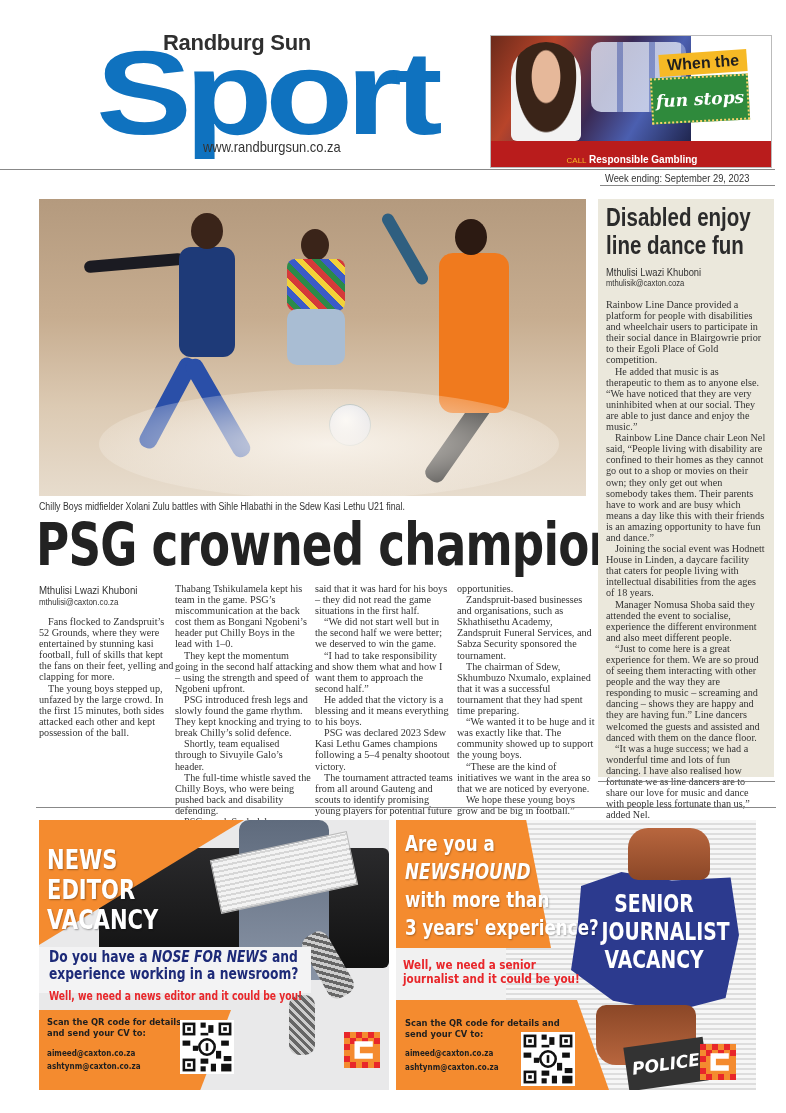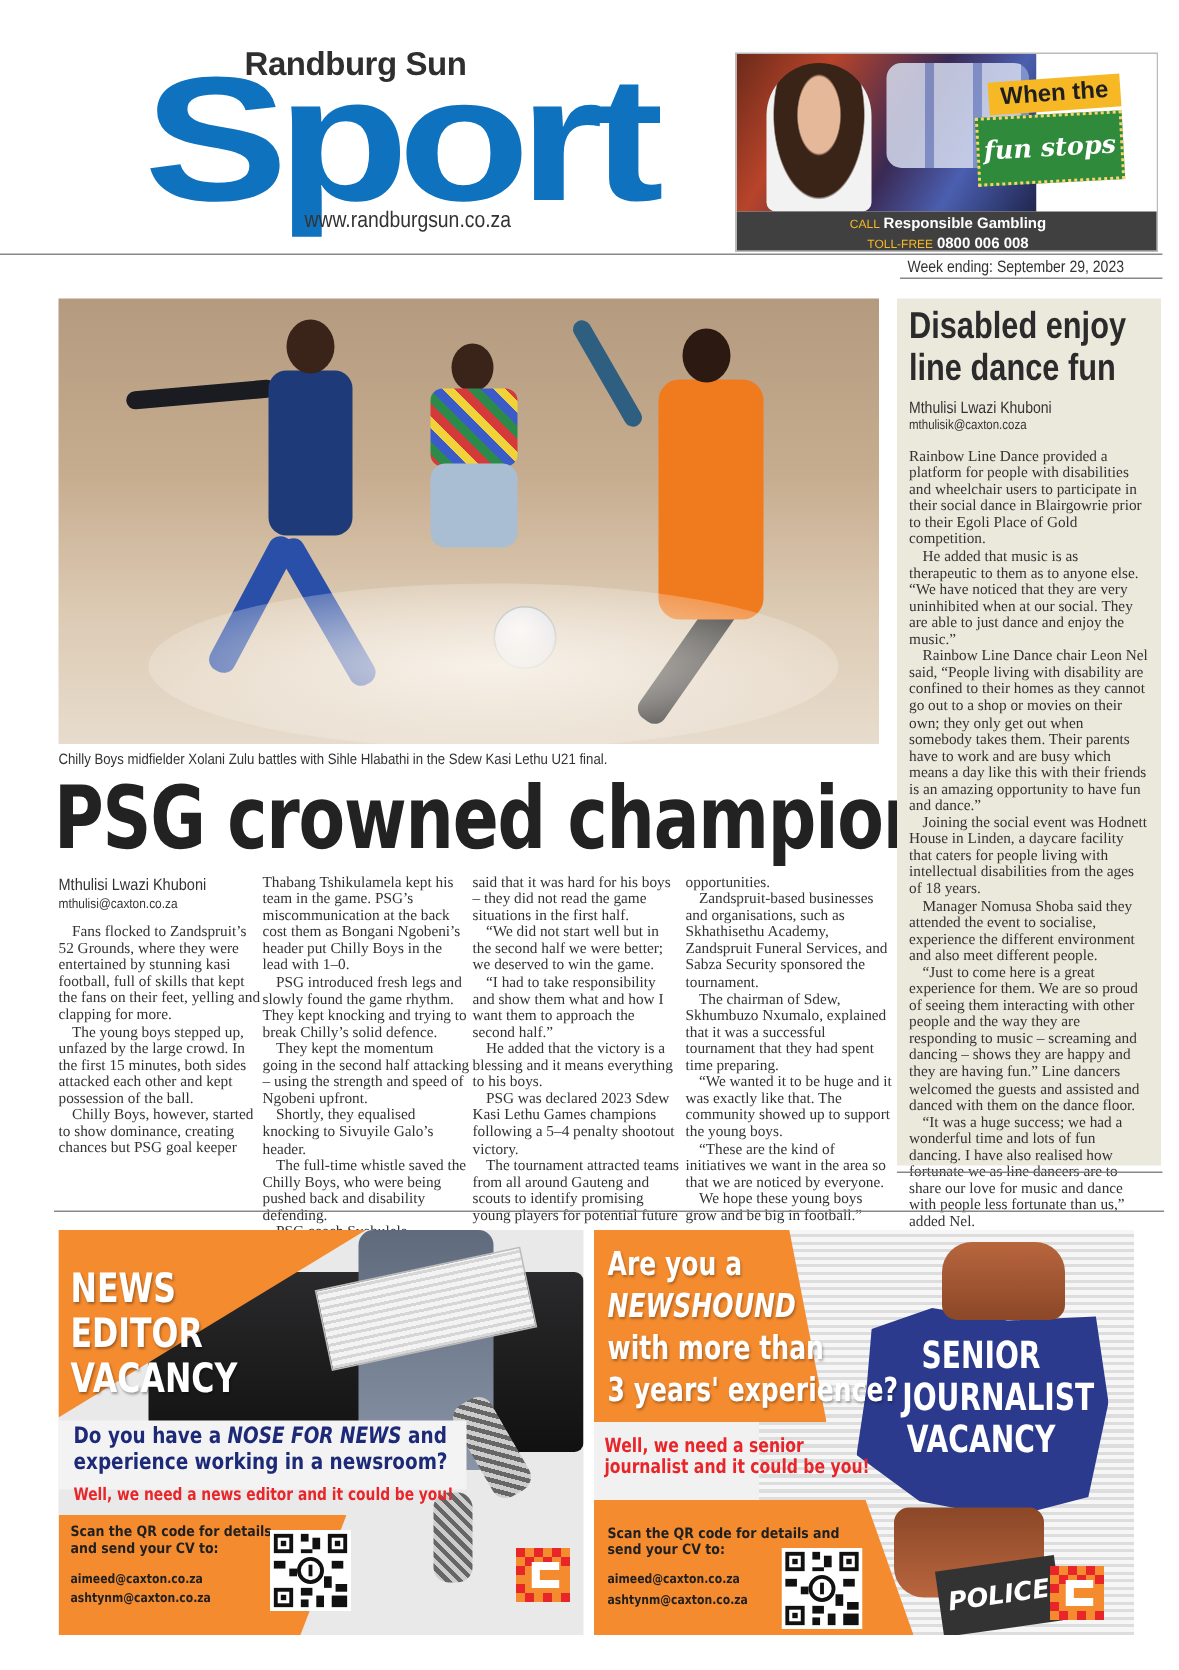--- a/index.html
+++ b/index.html
@@ -17,21 +17,21 @@
   .week-ending { position: absolute; left: 605px; top: 172px; font-family: "Liberation Sans", sans-serif; font-size: 11px; color: #333; transform: scaleX(0.85); transform-origin: left top; white-space: nowrap; }
 
   
   .gamble-ad { position: absolute; left: 490px; top: 35px; width: 282px; height: 133px; border: 1px solid #bbb; overflow: hidden; }
   .gamble-photo { position: absolute; left: 0; top: 0; width: 200px; height: 105px; background: linear-gradient(120deg, #6b2a1a 0%, #b8442a 25%, #3a2a55 55%, #4b5fb0 75%, #20264f 100%); }
   .gamble-woman { position: absolute; left: 20px; top: 6px; width: 70px; height: 99px; border-radius: 35px 35px 6px 6px; background: radial-gradient(ellipse at 50% 35%, #e6b89a 0 28%, #3a2418 30% 60%, #f2f2f2 62%); }
   .gamble-reels { position: absolute; left: 100px; top: 6px; width: 95px; height: 70px; border-radius: 10px; background: repeating-linear-gradient(90deg, #d6dcef 0 26px, #8a9ad0 26px 32px); opacity: 0.85; }
   .gamble-right { position: absolute; left: 200px; top: 0; width: 82px; height: 105px; background: #ffffff; }
   .when-the { position: absolute; left: 168px; top: 16px; background: #f6b925; color: #1f1f1f; font-family: "Liberation Sans", sans-serif; font-weight: bold; font-size: 16px; padding: 2px 8px; transform: rotate(-4deg); }
   .fun-stops { position: absolute; left: 160px; top: 40px; width: 98px; height: 46px; background: #2f8a3c; border: 2px dotted #f9d36b; color: #fff; font-family: "DejaVu Serif", serif; font-style: italic; font-weight: bold; font-size: 17px; display: flex; align-items: center; justify-content: center; transform: rotate(-3deg); }
-  .gamble-bar { position: absolute; left: 0; top: 105px; width: 282px; height: 28px; background: #404040; color: #fff; font-family: "Liberation Sans", sans-serif; font-size: 9px; text-align: center; line-height: 13px; padding-top: 2px; }
+  .gamble-bar { position: absolute; left: 0; top: 105px; width: 282px; height: 28px; background: #b91c1c; color: #fff; font-family: "Liberation Sans", sans-serif; font-size: 9px; text-align: center; line-height: 13px; padding-top: 12px; }
   .gamble-bar .lbl { color: #f6b925; font-size: 8px; }
   .gamble-bar b { font-size: 10px; }
 
   
   .main-photo { position: absolute; left: 39px; top: 199px; width: 547px; height: 297px; overflow: hidden;
     background: linear-gradient(180deg, #b49a7e 0%, #c7ad90 40%, #dccab3 70%, #e7dccd 100%); }
   .dust { position: absolute; left: 60px; top: 190px; width: 460px; height: 110px; border-radius: 50%; background: radial-gradient(ellipse, rgba(250,245,238,0.9), rgba(250,245,238,0)); }
   .player-blue { position: absolute; left: 130px; top: 14px; width: 70px; height: 250px; }
   .pb-head { position: absolute; left: 22px; top: 0; width: 32px; height: 36px; border-radius: 50%; background: #3a2419; }
   .pb-body { position: absolute; left: 10px; top: 34px; width: 56px; height: 110px; background: #1e3a78; border-radius: 12px; }
@@ -169,27 +169,26 @@
 <div class="caption">Chilly Boys midfielder Xolani Zulu battles with Sihle Hlabathi in the Sdew Kasi Lethu U21 final.</div>
 
 <h1 class="headline">PSG crowned champions</h1>
 
 <div class="byline-name">Mthulisi Lwazi Khuboni</div>
 <div class="byline-email">mthulisi@caxton.co.za</div>
 
 <div class="col col1">
   <p>Fans flocked to Zandspruit’s 52 Grounds, where they were entertained by stunning kasi football, full of skills that kept the fans on their feet, yelling and clapping for more.</p>
   <p>The young boys stepped up, unfazed by the large crowd. In the first 15 minutes, both sides attacked each other and kept possession of the ball.</p>
-  <p>Chilly Boys, however, started to show dominance, creating chances but PSG goal keeper</p>
 </div>
 <div class="col col2">
   <p class="first">Thabang Tshikulamela kept his team in the game. PSG’s miscommunication at the back cost them as Bongani Ngobeni’s header put Chilly Boys in the lead with 1–0.</p>
+  <p>They kept the momentum going in the second half attacking – using the strength and speed of Ngobeni upfront.</p>
   <p>PSG introduced fresh legs and slowly found the game rhythm. They kept knocking and trying to break Chilly’s solid defence.</p>
-  <p>They kept the momentum going in the second half attacking – using the strength and speed of Ngobeni upfront.</p>
-  <p>Shortly, they equalised knocking to Sivuyile Galo’s header.</p>
+  <p>Shortly, team equalised through to Sivuyile Galo’s header.</p>
   <p>The full-time whistle saved the Chilly Boys, who were being pushed back and disability defending.</p>
   <p>PSG coach Syabulela Sikulume</p>
 </div>
 <div class="col col3">
   <p class="first">said that it was hard for his boys – they did not read the game situations in the first half.</p>
   <p>“We did not start well but in the second half we were better; we deserved to win the game.</p>
   <p>“I had to take responsibility and show them what and how I want them to approach the second half.”</p>
   <p>He added that the victory is a blessing and it means everything to his boys.</p>
   <p>PSG was declared 2023 Sdew Kasi Lethu Games champions following a 5–4 penalty shootout victory.</p>
   <p>The tournament attracted teams from all around Gauteng and scouts to identify promising young players for potential future</p>

